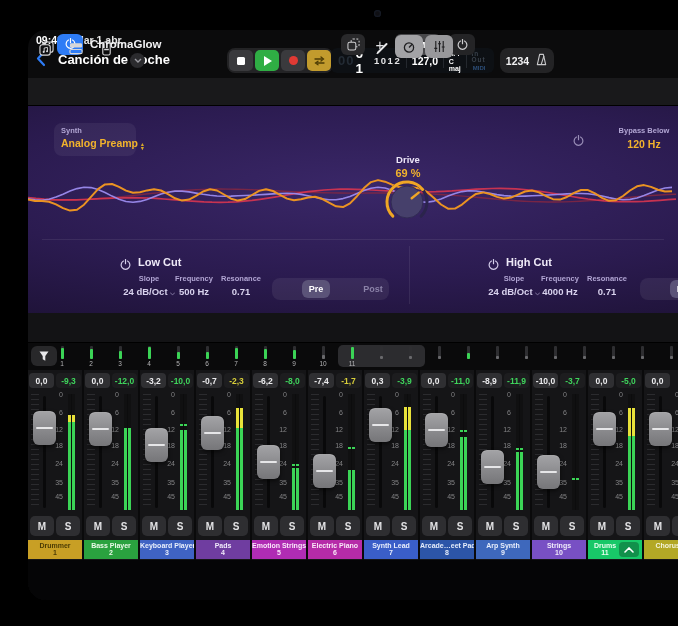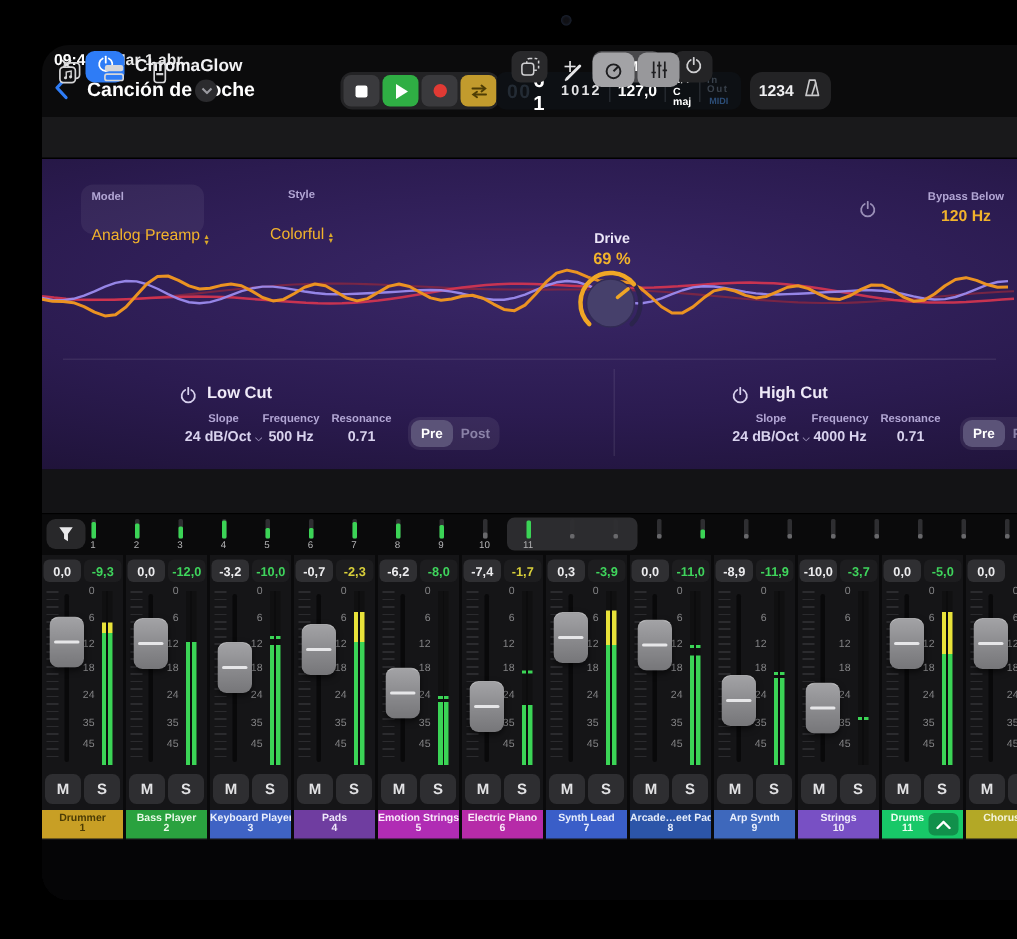--- a/index.html
+++ b/index.html
@@ -48,41 +48,41 @@
     color:#fff;display:flex;align-items:center;justify-content:center;}
   #plugin-name{left:62px;top:8px;font-size:11.5px;font-weight:600;color:#f2f2f4;}
   
   #plugin-body{left:0;top:76px;width:100%;height:207px;
     background:radial-gradient(130% 95% at 52% 40%, #3a2768 0%, #2b1b50 45%, #1f1339 76%, #170d2a 100%);}
   #model-box{left:26px;top:17px;width:82px;height:33px;background:rgba(255,255,255,0.06);
     border-radius:8px;padding:3px 7px;}
   .param-label{font-size:7.5px;color:#b2a6d4;font-weight:600;}
   .amber{color:#f2b32c;}
   .stepper{display:inline-flex;flex-direction:column;line-height:4px;font-size:5.5px;color:#d9a82a;vertical-align:1px;margin-left:3px;}
-  #model-value,#style-value{font-size:10.5px;font-weight:normal;margin-top:16px;white-space:nowrap;}
+  #model-value,#style-value{font-size:10.5px;font-weight:bold;margin-top:2px;white-space:nowrap;}
   #style-block{left:128px;top:19px;width:90px;text-align:center;}
   #bypass-power{left:545px;top:26px;width:12px;height:12px;color:#9a8fb8;}
   #bypass-block{left:566px;top:20px;width:100px;text-align:center;}
   #bypass-value{font-size:10.5px;font-weight:bold;margin-top:3px;}
   #level-block{left:625px;top:20px;width:70px;text-align:center;}
   #level-value{font-size:10.5px;font-weight:bold;margin-top:3px;}
   #waveform{left:0;top:62px;width:650px;height:64px;}
   #drive-label{left:330px;top:48px;width:100px;text-align:center;font-size:9.5px;color:#ece6f8;font-weight:600;}
   #drive-value{left:330px;top:61px;width:100px;text-align:center;font-size:11px;font-weight:bold;}
   #drive-knob{left:356px;top:73px;width:46px;height:46px;}
   .div-h{left:14px;top:133px;width:622px;height:1px;background:rgba(255,255,255,0.08);}
   .div-v{left:381px;top:140px;width:1px;height:58px;background:rgba(255,255,255,0.08);}
   .cut-power{width:12px;height:12px;color:#d6cfec;}
   .cut-title{font-size:11px;font-weight:600;color:#efeaf8;}
   .cut-param{position:absolute;width:66px;text-align:center;}
   .cut-param .val{font-size:9.5px;color:#d9d3ee;font-weight:600;margin-top:3px;white-space:nowrap;}
   .prepost{position:absolute;height:22px;background:rgba(255,255,255,0.07);border-radius:8px;
     display:flex;align-items:center;padding:2px;gap:1px;}
   .ppbtn{width:28px;height:18px;border-radius:6px;font-size:9px;display:flex;align-items:center;
-    justify-content:center;color:#8b82a8;font-weight:600;}
+    justify-content:center;color:#8b82a8;font-weight:600;margin-left:28px;}
   .ppbtn.on{background:#5b5378;color:#fff;}
   
   #mixer-toolbar{left:0;top:283px;width:100%;height:30px;background:#131315;border-bottom:1px solid #000;}
   .mtb{position:absolute;top:4px;height:21px;border-radius:6px;display:flex;align-items:center;justify-content:center;}
   #dup-btn{left:313px;width:24px;background:#29292b;}
   #add-btn{left:341px;width:22px;color:#e2e2e4;font-size:15px;font-weight:300;}
   #mix-btn{left:367px;width:46px;background:#48484b;gap:4px;}
   #mix-label{font-size:9.5px;color:#fff;font-weight:600;}
   #mixer-power{left:421px;width:26px;background:#242426;color:#cfcfd1;}
   
@@ -215,29 +215,22 @@
 
     <div class="abs" id="plugin-body">
       <svg class="abs" id="waveform" viewBox="0 0 650 64">
           <polyline points="0,31.5 8,31.8 16,31.9 24,32.0 32,32.1 40,32.0 48,31.8 56,31.5 64,31.1 72,30.5 80,29.9 88,29.2 96,28.4 104,27.6 112,26.7 120,25.8 128,25.0 136,24.2 144,23.4 152,22.8 160,22.2 168,21.7 176,21.4 184,21.1 192,21.0 200,21.1 208,21.2 216,21.4 224,21.7 232,22.0 240,22.4 248,22.8 256,23.2 264,23.6 272,24.0 280,24.3 288,24.6 296,24.8 304,24.9 312,25.0 320,25.1 328,25.1 336,25.1 344,25.0 352,25.0 360,25.0 368,25.0 376,25.1 384,25.3 392,25.5 400,25.8 408,26.2 416,26.7 424,27.3 432,27.9 440,28.6 448,29.3 456,30.0 464,30.8 472,31.5 480,32.1 488,32.7 496,33.2 504,33.6 512,33.8 520,34.0 528,34.0 536,33.9 544,33.6 552,33.2 560,32.7 568,32.2 576,31.6 584,30.9 592,30.2 600,29.5 608,28.8 616,28.1 624,27.5 632,27.0 640,26.5 648,26.2" fill="none" stroke="#8a2740" stroke-width="1.4" opacity="0.8" stroke-linejoin="round"></polyline>
           <polyline points="0,29.5 8,30.4 16,31.1 24,31.6 32,31.8 40,31.9 48,31.8 56,31.5 64,31.1 72,30.7 80,30.3 88,30.0 96,29.8 104,29.7 112,29.8 120,30.0 128,30.4 136,31.0 144,31.6 152,32.2 160,32.9 168,33.4 176,33.9 184,34.2 192,34.3 200,34.2 208,33.8 216,33.2 224,32.4 232,31.3 240,30.1 248,28.8 256,27.5 264,26.1 272,24.9 280,23.7 288,22.8 296,22.0 304,21.5 312,21.2 320,21.1 328,21.3 336,21.6 344,22.0 352,22.5 360,22.9 368,23.4 376,23.7 384,23.9 392,24.0 400,23.9 408,23.7 416,23.3 424,22.9 432,22.3 440,21.8 448,21.2 456,20.8 464,20.5 472,20.4 480,20.6 488,20.9 496,21.5 504,22.3 512,23.3 520,24.5 528,25.8 536,27.2 544,28.5 552,29.8 560,31.0 568,32.0 576,32.8 584,33.3 592,33.6 600,33.7 608,33.6 616,33.3 624,32.8 632,32.3 640,31.7 648,31.1" fill="none" stroke="#d83550" stroke-width="1.7" opacity="0.9" stroke-linejoin="round"></polyline>
           <polyline points="0,30.7 7,31.9 14,32.2 21,31.2 28,29.1 35,26.2 42,23.1 49,20.6 56,19.3 63,19.6 70,21.5 77,24.5 84,28.1 91,31.3 98,33.5 105,34.2 112,33.4 119,31.4 126,28.7 133,26.1 140,24.2 147,23.1 154,23.1 161,23.9 168,25.1 175,26.3 182,27.3 189,28.0 196,28.2 203,28.1 210,27.8 217,27.5 224,27.2 231,26.8 238,26.4 245,25.9 252,25.5 259,25.3 266,25.5 273,26.4 280,27.7 287,29.3 294,30.9 301,31.8 308,31.8 315,30.6 322,28.4 329,25.4 336,22.5 343,20.2 350,19.3 357,20.0 364,22.2 371,25.4 378,29.0 385,32.1 392,33.9 399,34.3 406,33.1 413,30.9 420,28.1 427,25.5 434,23.6 441,22.8 448,23.0 455,24.0 462,25.3 469,26.6 476,27.6 483,28.1 490,28.3 497,28.1 504,27.8 511,27.5 518,27.1 525,26.7 532,26.3 539,25.9 546,25.5 553,25.5 560,25.8 567,26.7 574,28.0 581,29.6 588,31.0 595,31.7 602,31.4 609,30.0 616,27.6 623,24.7 630,21.9 637,20.0 644,19.4" fill="none" stroke="#9b8bee" stroke-width="1.6" opacity="0.95" stroke-linejoin="round"></polyline>
           <polyline points="0,31.5 7,32.9 14,33.0 21,33.8 28,36.4 35,40.1 42,42.6 49,41.8 56,36.7 63,28.8 70,21.1 77,16.4 84,16.0 91,18.9 98,22.6 105,24.7 112,24.2 119,22.4 126,21.3 133,22.5 140,26.1 147,30.3 154,32.6 161,31.6 168,27.8 175,23.5 182,21.3 189,22.5 196,26.5 203,30.7 210,32.6 217,31.1 224,27.0 231,22.9 238,21.3 245,23.0 252,26.8 259,30.6 266,32.2 273,31.3 280,29.5 287,28.8 294,30.8 301,34.7 308,38.3 315,39.1 322,35.4 329,28.2 336,20.1 343,14.1 350,12.1 357,13.7 364,16.7 371,19.1 378,19.7 385,19.6 392,20.5 399,24.0 406,30.0 413,36.5 420,40.7 427,40.6 434,36.6 441,30.7 448,25.9 455,24.4 462,26.0 469,28.9 476,30.6 483,29.6 490,26.6 497,23.5 504,22.5 511,24.4 518,28.1 525,31.2 532,31.6 539,29.0 546,24.9 553,22.0 560,22.1 567,25.4 574,29.9 581,32.8 588,32.2 595,28.0 602,22.5 609,18.3 616,17.1 623,18.9 630,21.7 637,23.5 644,23.3" fill="none" stroke="#eb9322" stroke-width="2" opacity="1" stroke-linejoin="round"></polyline>
         </svg>
 
       <div class="abs" id="model-box">
-        <div class="param-label">Model</div>
+        <div class="param-label">Synth</div>
         <div id="model-value" class="amber"><span>Analog Preamp</span><span class="stepper">
-              <span>▴</span>
-              <span>▾</span>
-            </span></div>
-      </div>
-      <div class="abs" id="style-block">
-        <div class="param-label">Style</div>
-        <div id="style-value" class="amber"><span>Colorful</span><span class="stepper">
               <span>▴</span>
               <span>▾</span>
             </span></div>
       </div>
       <span class="abs power-icon" id="bypass-power"><svg width="11" height="11" viewBox="0 0 12 12">
             <path d="M3.8 2.2 A4.8 4.8 0 1 0 8.2 2.2" fill="none" stroke="currentColor" stroke-width="1.3" stroke-linecap="round"></path>
             <line x1="6" y1="0.6" x2="6" y2="5.2" stroke="currentColor" stroke-width="1.3" stroke-linecap="round"></line>
           </svg></span>
       <div class="abs" id="bypass-block">
         <div class="param-label">Bypass Below</div>

